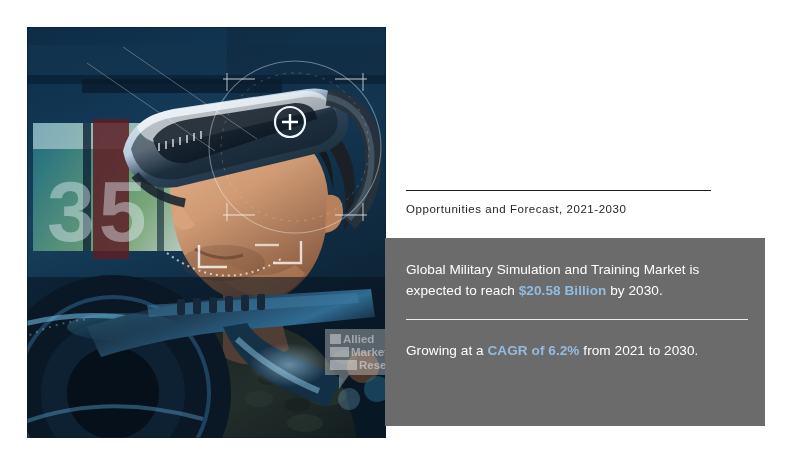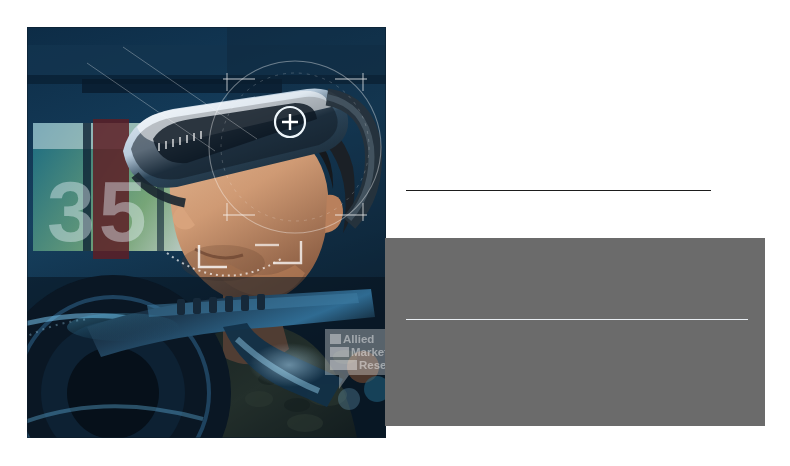--- a/index.html
+++ b/index.html
@@ -251,22 +251,29 @@
         </g>
 
         <rect x="0" y="0" width="359" height="411" fill="none" stroke="#0b1b29" stroke-width="2" opacity="0.5"></rect>
       </g>
     </svg>
   </div>
 
 
   <div class="title-rule"></div>
 
+  <div class="subtitle">Opportunities and Forecast, 2021-2030</div>
 
   <div class="stat-panel">
 
+    <div class="stat-line one">
+      <span>Global Military Simulation and Training Market is expected to reach </span><span class="hi">$20.58 Billion</span><span> by 2030.</span>
+    </div>
 
     <div class="panel-rule"></div>
 
+    <div class="stat-line two">
+      <span>Growing at a </span><span class="hi">CAGR of 6.2%</span><span> from 2021 to 2030.</span>
+    </div>
 
   </div>
 
 </div>
 
 </body></html>

